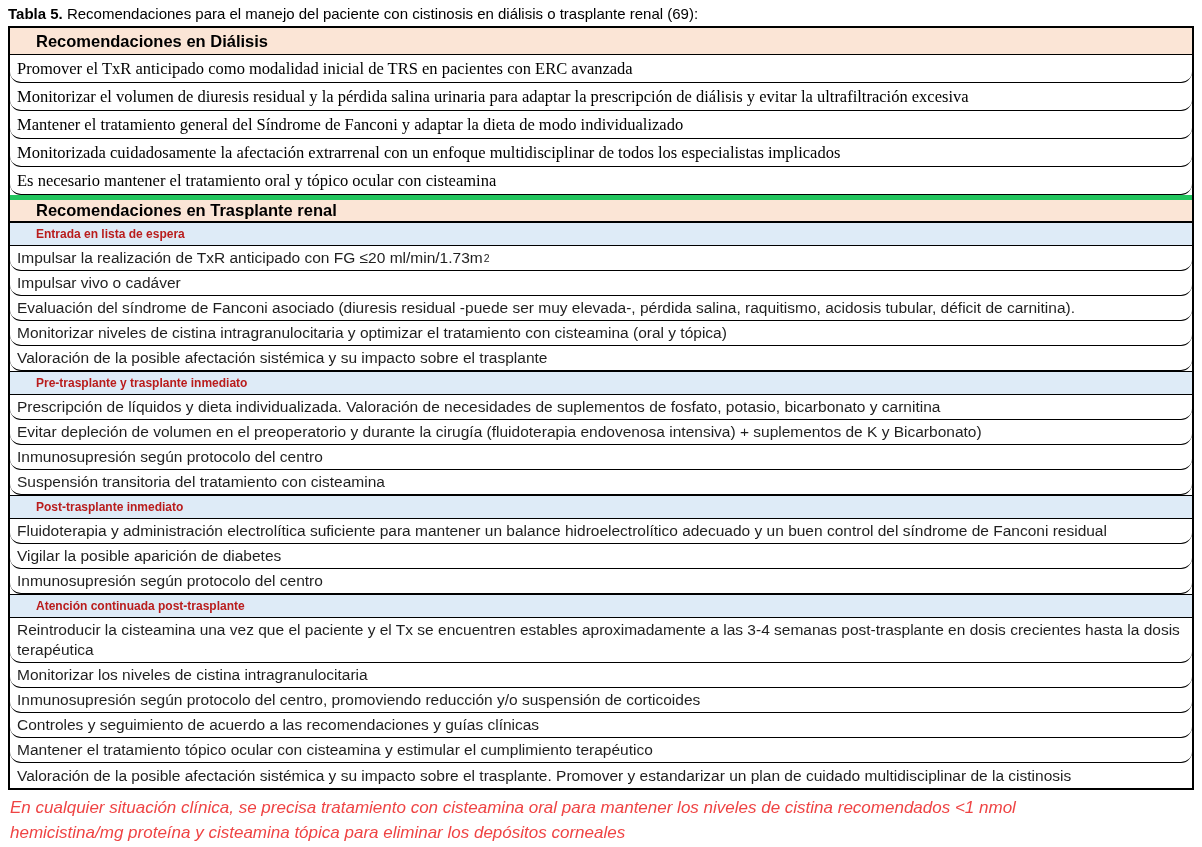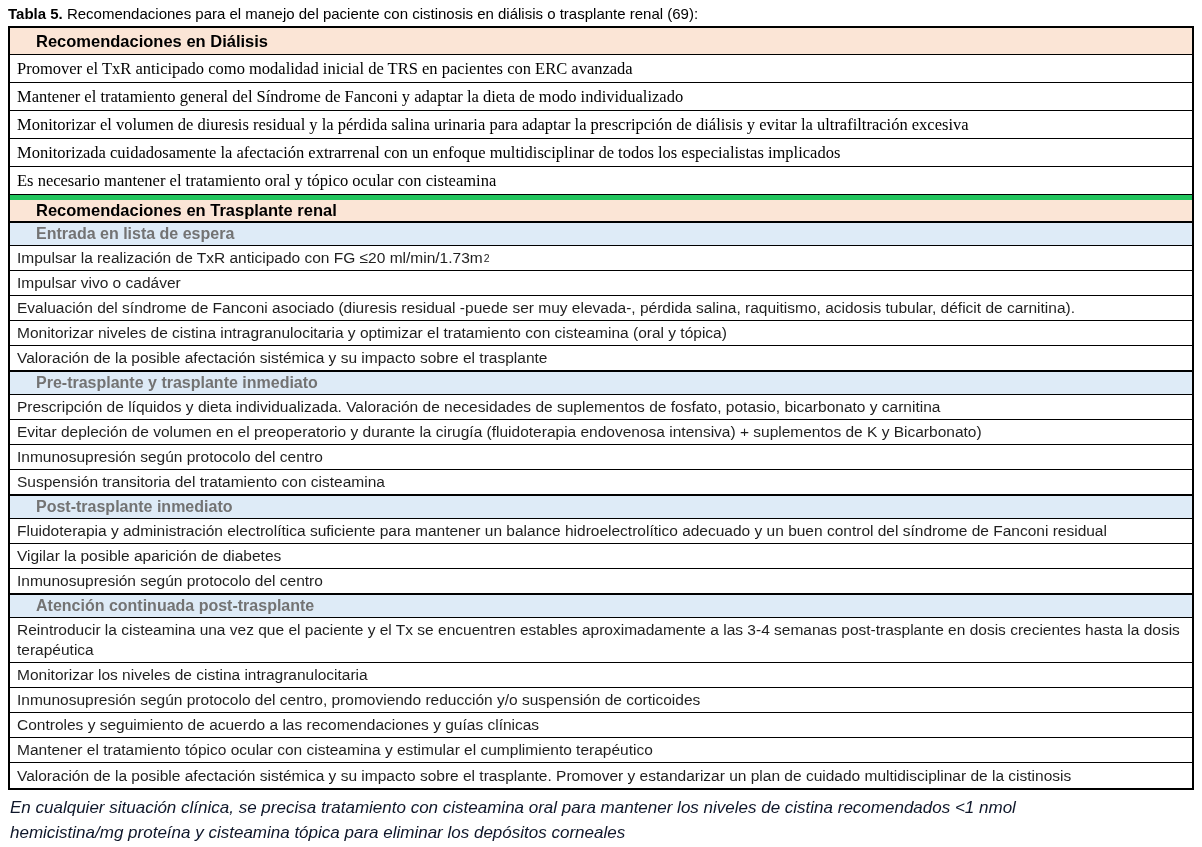--- a/index.html
+++ b/index.html
@@ -44,33 +44,34 @@
     min-height: 27px;
     padding: 1px 6px 1px 26px;
     border-top: 5px solid #22c55e;
     color: #000000;
   }
   .tr:first-child { border-top: none; }
 
   .sub {
     background: #deebf7;
     font-weight: 700;
-    font-size: 16px;
+    font-size: 12px;
     min-height: 24px;
     padding: 1px 6px 1px 26px;
     border-top: 1px solid #000000;
-    color: #737373;
+    color: #b91c1c;
   }
 
   .row {
     font-size: 15.5px;
     min-height: 25px;
     padding: 2px 8px 2px 7px;
     line-height: 20px;
     color: #1f1f1f;
+    border-radius: 11px;
   }
 
   .row.serif {
     font-family: "Liberation Serif", serif;
     font-size: 16.5px;
     min-height: 28px;
     color: #000000;
   }
 
   .row .sup {
@@ -79,38 +80,38 @@
     line-height: 0;
     margin-left: 1px;
   }
 
   .footnote {
     margin: 5px 0 0 10px;
     max-width: 1110px;
     font-style: italic;
     font-size: 17px;
     line-height: 25px;
-    color: #0f172a;
+    color: #ef4444;
   }
 </style>
 </head>
 <body>
 
 <div class="page">
 
   <div class="caption">
     <span class="cap-label">Tabla 5.</span>
     <span>Recomendaciones para el manejo del paciente con cistinosis en diálisis o trasplante renal (69):</span>
   </div>
 
   <div class="table">
     <div class="tr hdr">Recomendaciones en Diálisis</div>
     <div class="tr row serif">Promover el TxR anticipado como modalidad inicial de TRS en pacientes con ERC avanzada</div>
+    <div class="tr row serif">Monitorizar el volumen de diuresis residual y la pérdida salina urinaria para adaptar la prescripción de diálisis y evitar la ultrafiltración excesiva</div>
     <div class="tr row serif">Mantener el tratamiento general del Síndrome de Fanconi y adaptar la dieta de modo individualizado</div>
-    <div class="tr row serif">Monitorizar el volumen de diuresis residual y la pérdida salina urinaria para adaptar la prescripción de diálisis y evitar la ultrafiltración excesiva</div>
     <div class="tr row serif">Monitorizada cuidadosamente la afectación extrarrenal con un enfoque multidisciplinar de todos los especialistas implicados</div>
     <div class="tr row serif">Es necesario mantener el tratamiento oral y tópico ocular con cisteamina</div>
 
     <div class="tr hdr">Recomendaciones en Trasplante renal</div>
 
     <div class="tr sub">Entrada en lista de espera</div>
     <div class="tr row">
       <span>Impulsar la realización de TxR anticipado con FG ≤20 ml/min/1.73m</span>
         <span class="sup">2</span>
     </div>

